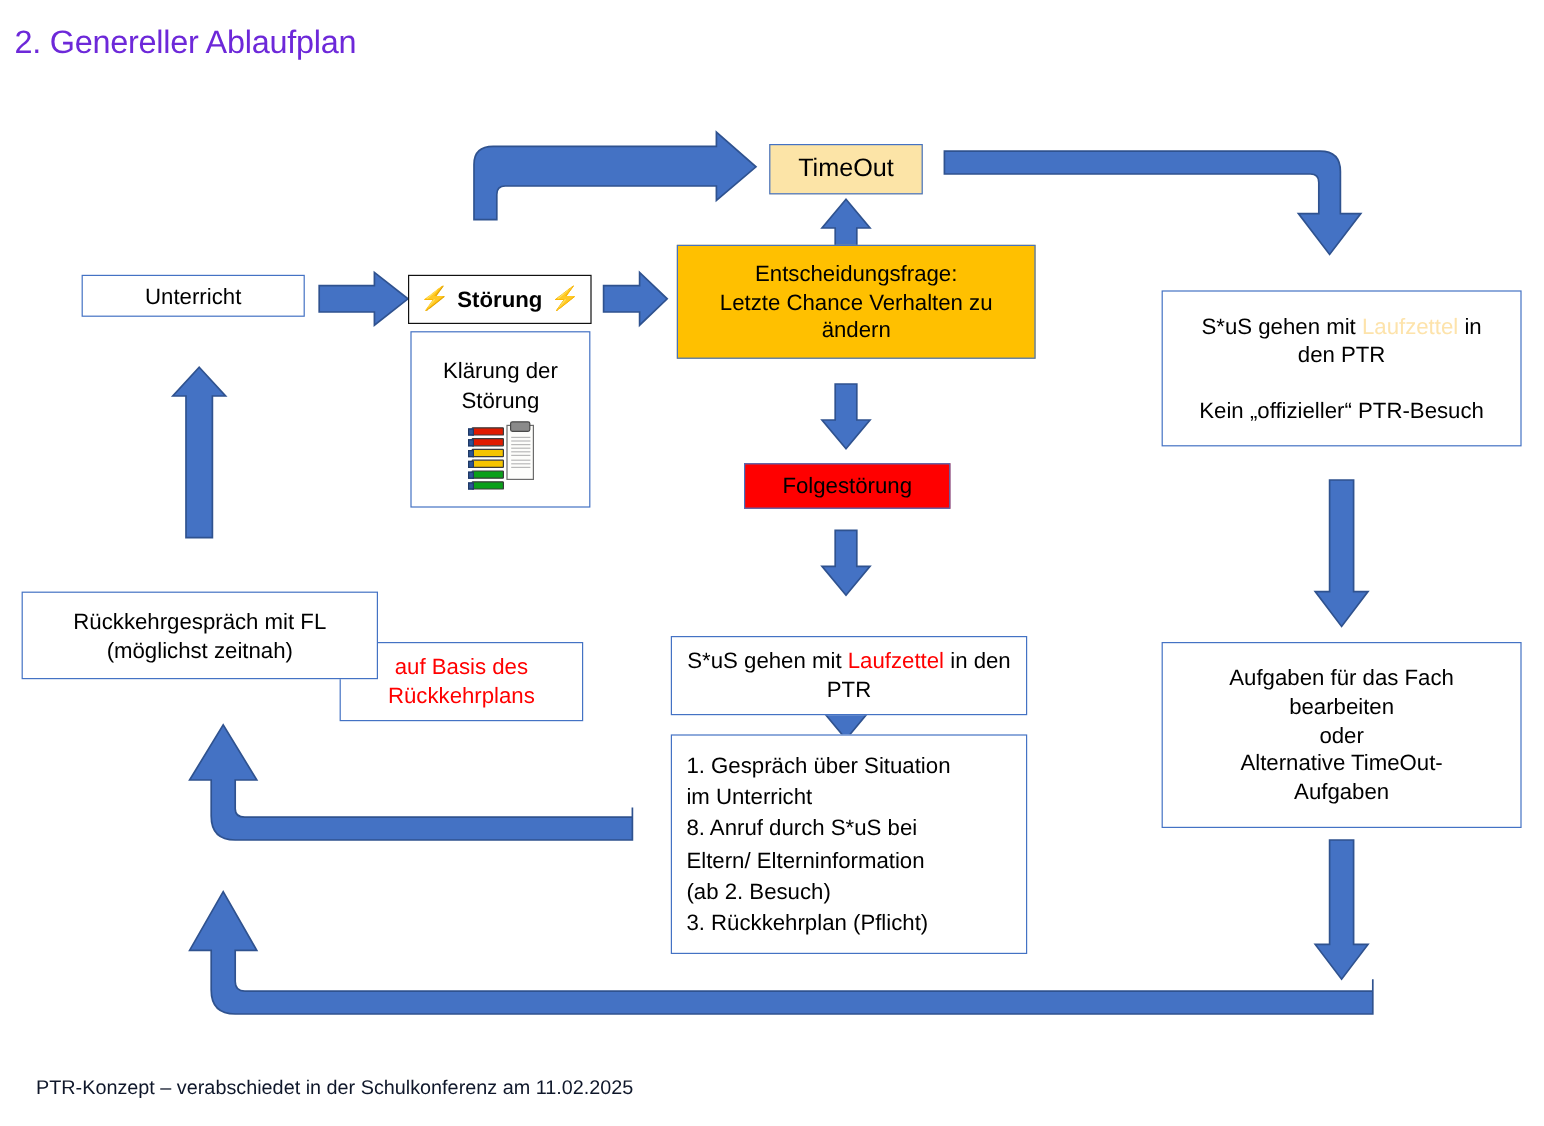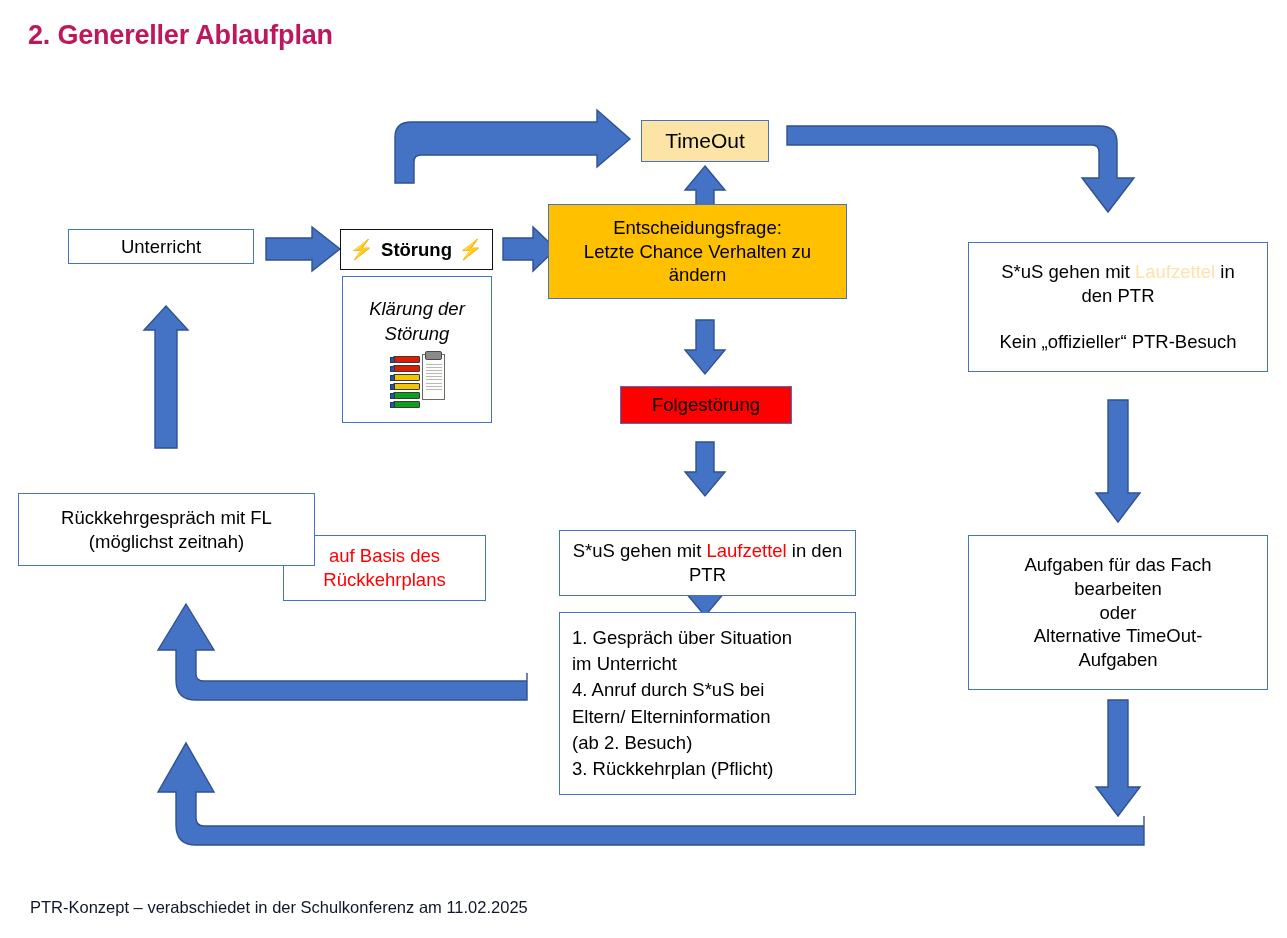--- a/index.html
+++ b/index.html
@@ -16,26 +16,26 @@
     position: relative;
     width: 1287px;
     height: 938px;
     background: #ffffff;
     overflow: hidden;
   }
 
   
   .slide-title {
     position: absolute;
-    left: 28px;
+    left: 12px;
     top: 20px;
     font-size: 27px;
-    font-weight: bold;
+    font-weight: normal;
     letter-spacing: -0.2px;
-    color: #be185d;
+    color: #6d28d9;
     white-space: nowrap;
   }
   .footer-note {
     position: absolute;
     left: 30px;
     top: 898px;
     font-size: 16.5px;
     color: #0f172a;
     white-space: nowrap;
   }
@@ -205,21 +205,21 @@
   <div class="node" style="left:68px; top:229px; width:186px; height:35px;">
     <span>Unterricht</span>
   </div>
 
   <div class="node dark-border bold" style="left:340px; top:229px; width:153px; height:41px; gap:7px;">
     <span class="bolt">⚡</span>
     <span>Störung</span>
     <span class="bolt">⚡</span>
   </div>
 
-  <div class="node" style="left:342px; top:276px; width:150px; height:147px;font-style:italic;">
+  <div class="node" style="left:342px; top:276px; width:150px; height:147px;">
     <div class="klaerung-inner">
       <div style="line-height:1.3;">
         <div>Klärung der</div>
         <div>Störung</div>
       </div>
       <div class="klaerung-icon">
         <div class="strip-stack">
           <span class="strip s-red"></span>
           <span class="strip s-red"></span>
           <span class="strip s-yellow"></span>
@@ -237,21 +237,21 @@
               <i></i>
               <i></i>
               <i></i>
               <i></i>
           </div>
         </div>
       </div>
     </div>
   </div>
 
-  <div class="node fill-amber" style="left:548px; top:204px; width:299px; height:95px;align-items:center;">
+  <div class="node fill-amber" style="left:564px; top:204px; width:299px; height:95px;align-items:center;">
     <div>
       <div>Entscheidungsfrage:</div>
       <div>Letzte Chance Verhalten zu</div>
       <div>ändern</div>
     </div>
   </div>
 
   <div class="node fill-cream" style="left:641px; top:120px; width:128px; height:42px; font-size:21px;">
     <span>TimeOut</span>
   </div>
@@ -263,21 +263,21 @@
   <div class="node" style="left:559px; top:498px; width:297px; height:66px;margin-top:32px;">
     <div>
       <span>S*uS gehen mit </span><span class="t-red">Laufzettel</span><span> in den PTR</span>
     </div>
   </div>
 
   <div class="node left-align" style="left:559px; top:612px; width:297px; height:183px; padding:10px 12px; line-height:1.42;">
     <div>
       <div>1. Gespräch über Situation</div>
       <div>im Unterricht</div>
-      <div>4. Anruf durch S*uS bei</div>
+      <div>8. Anruf durch S*uS bei</div>
       <div>Eltern/ Elterninformation</div>
       <div>(ab 2. Besuch)</div>
       <div>3. Rückkehrplan (Pflicht)</div>
     </div>
   </div>
 
   <div class="node" style="left:968px; top:535px; width:300px; height:155px;">
     <div>
       <div>Aufgaben für das Fach</div>
       <div>bearbeiten</div>

